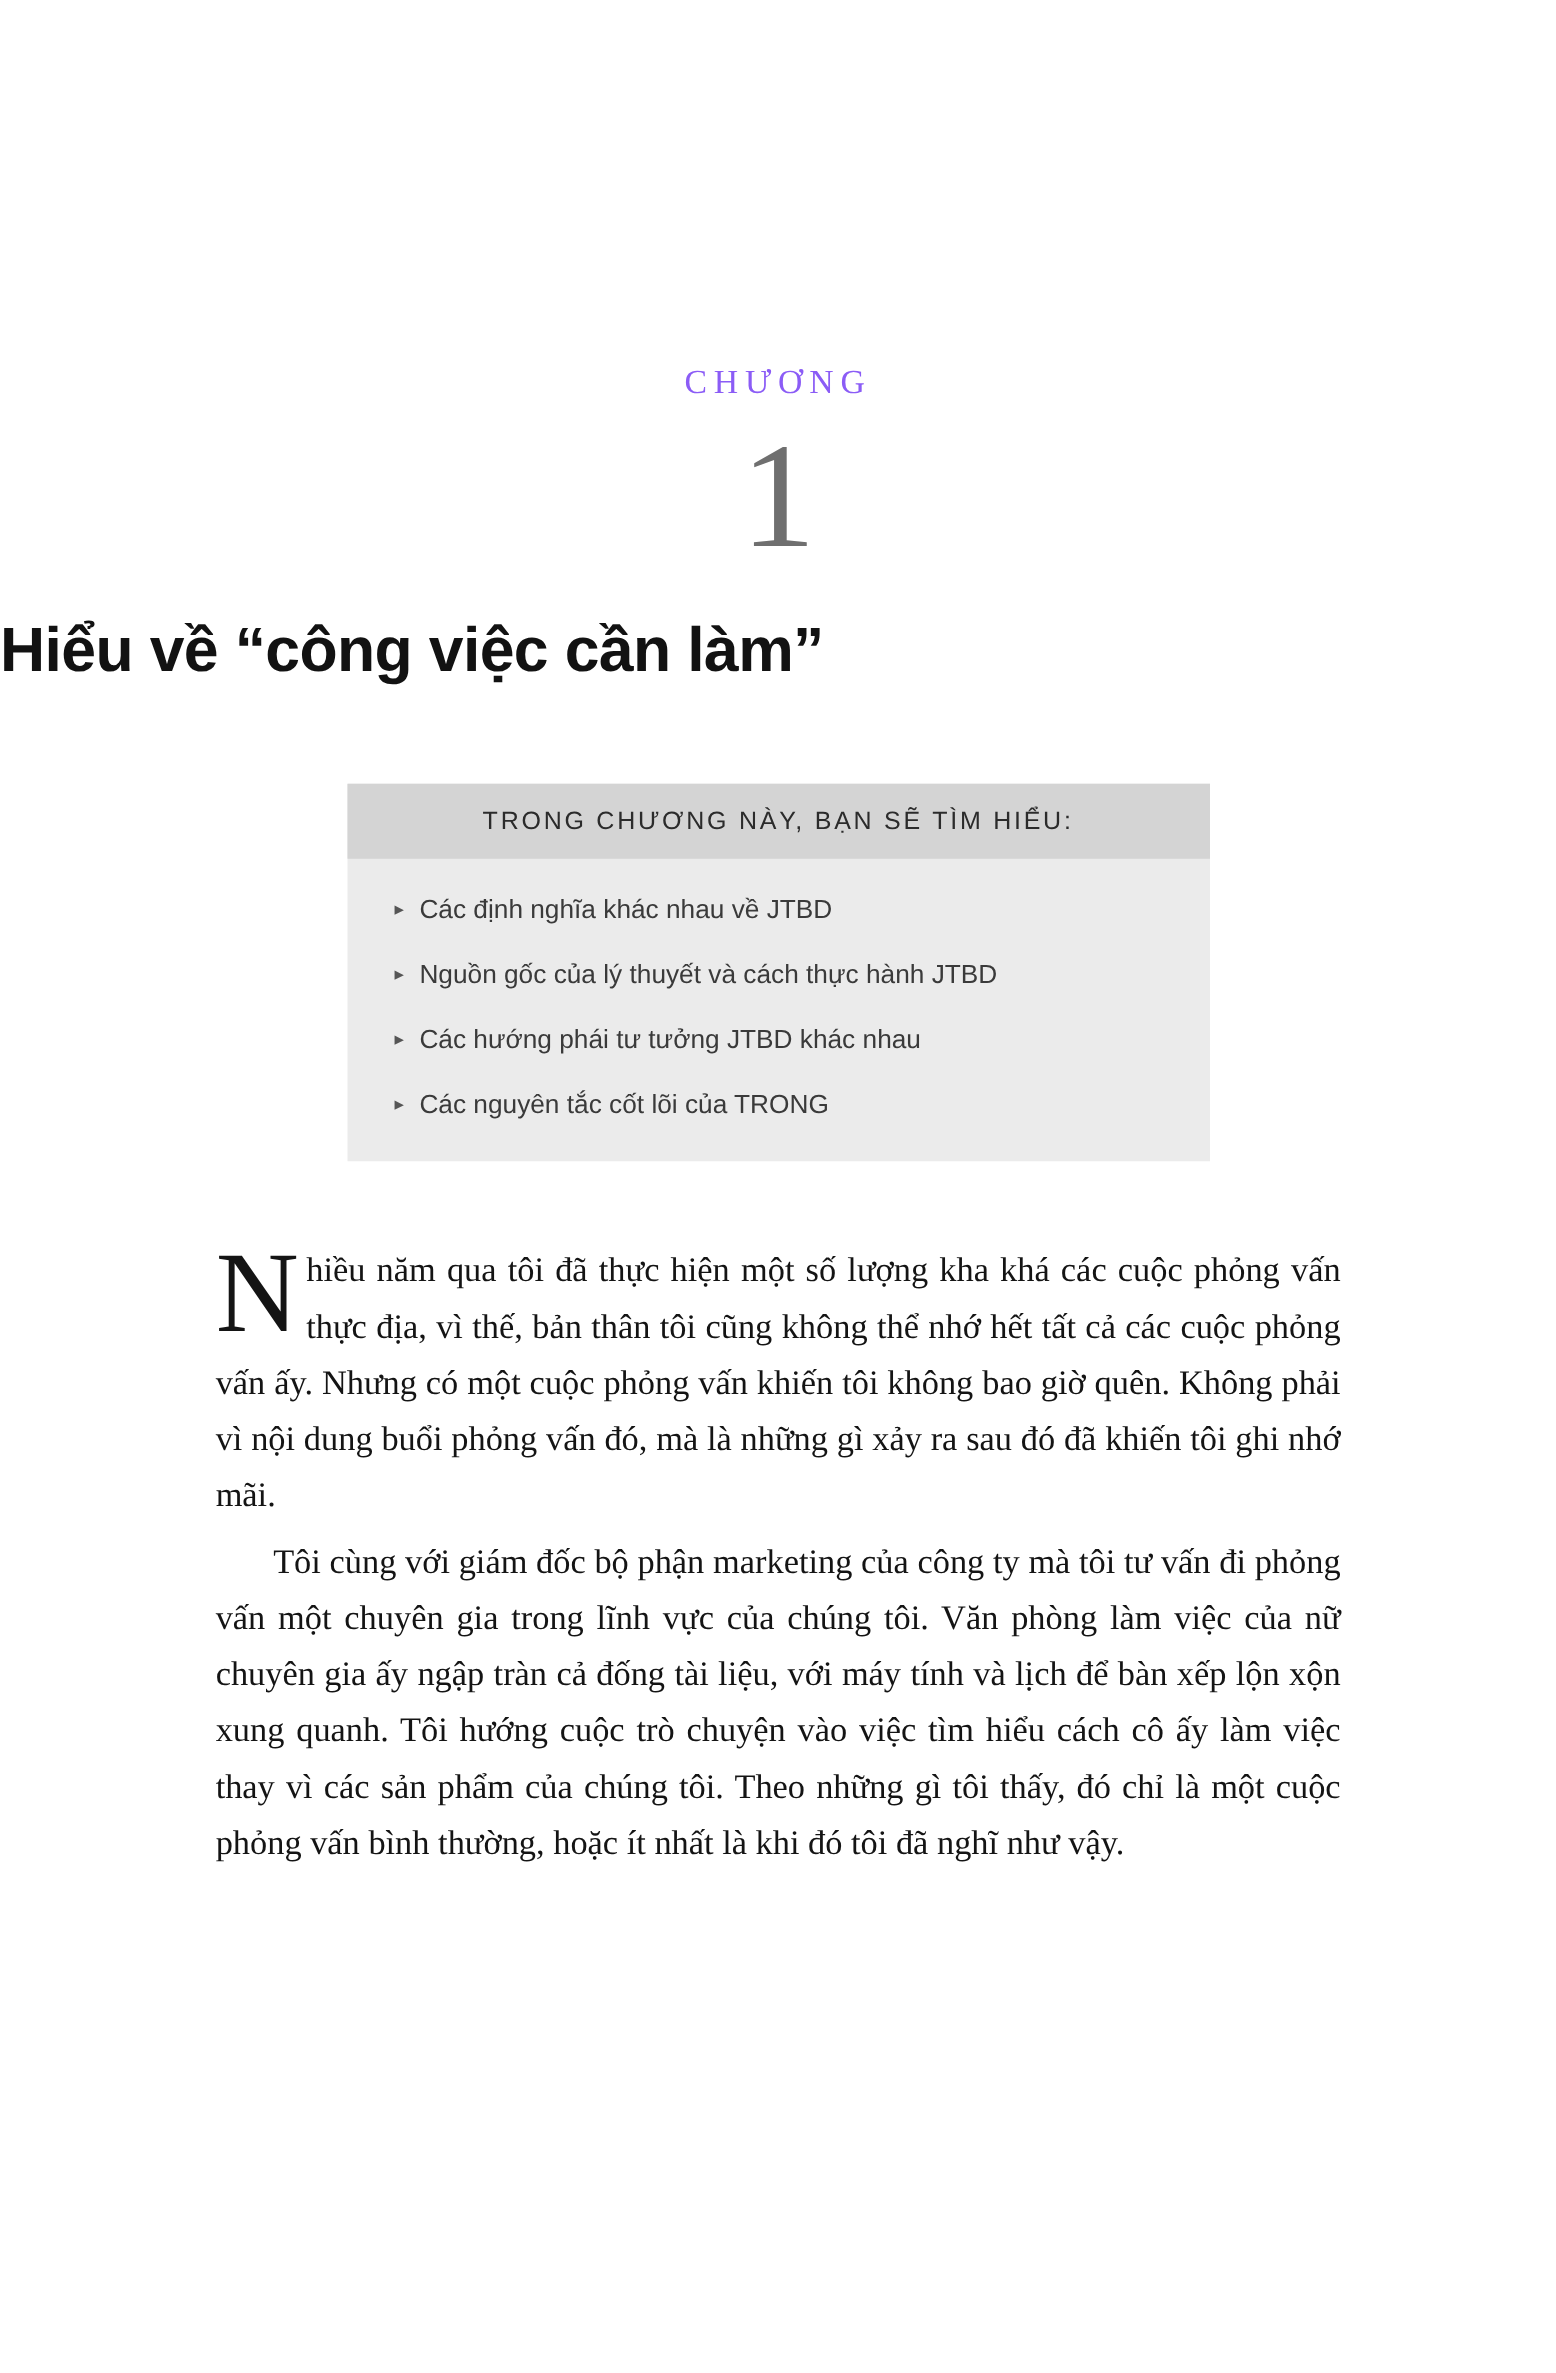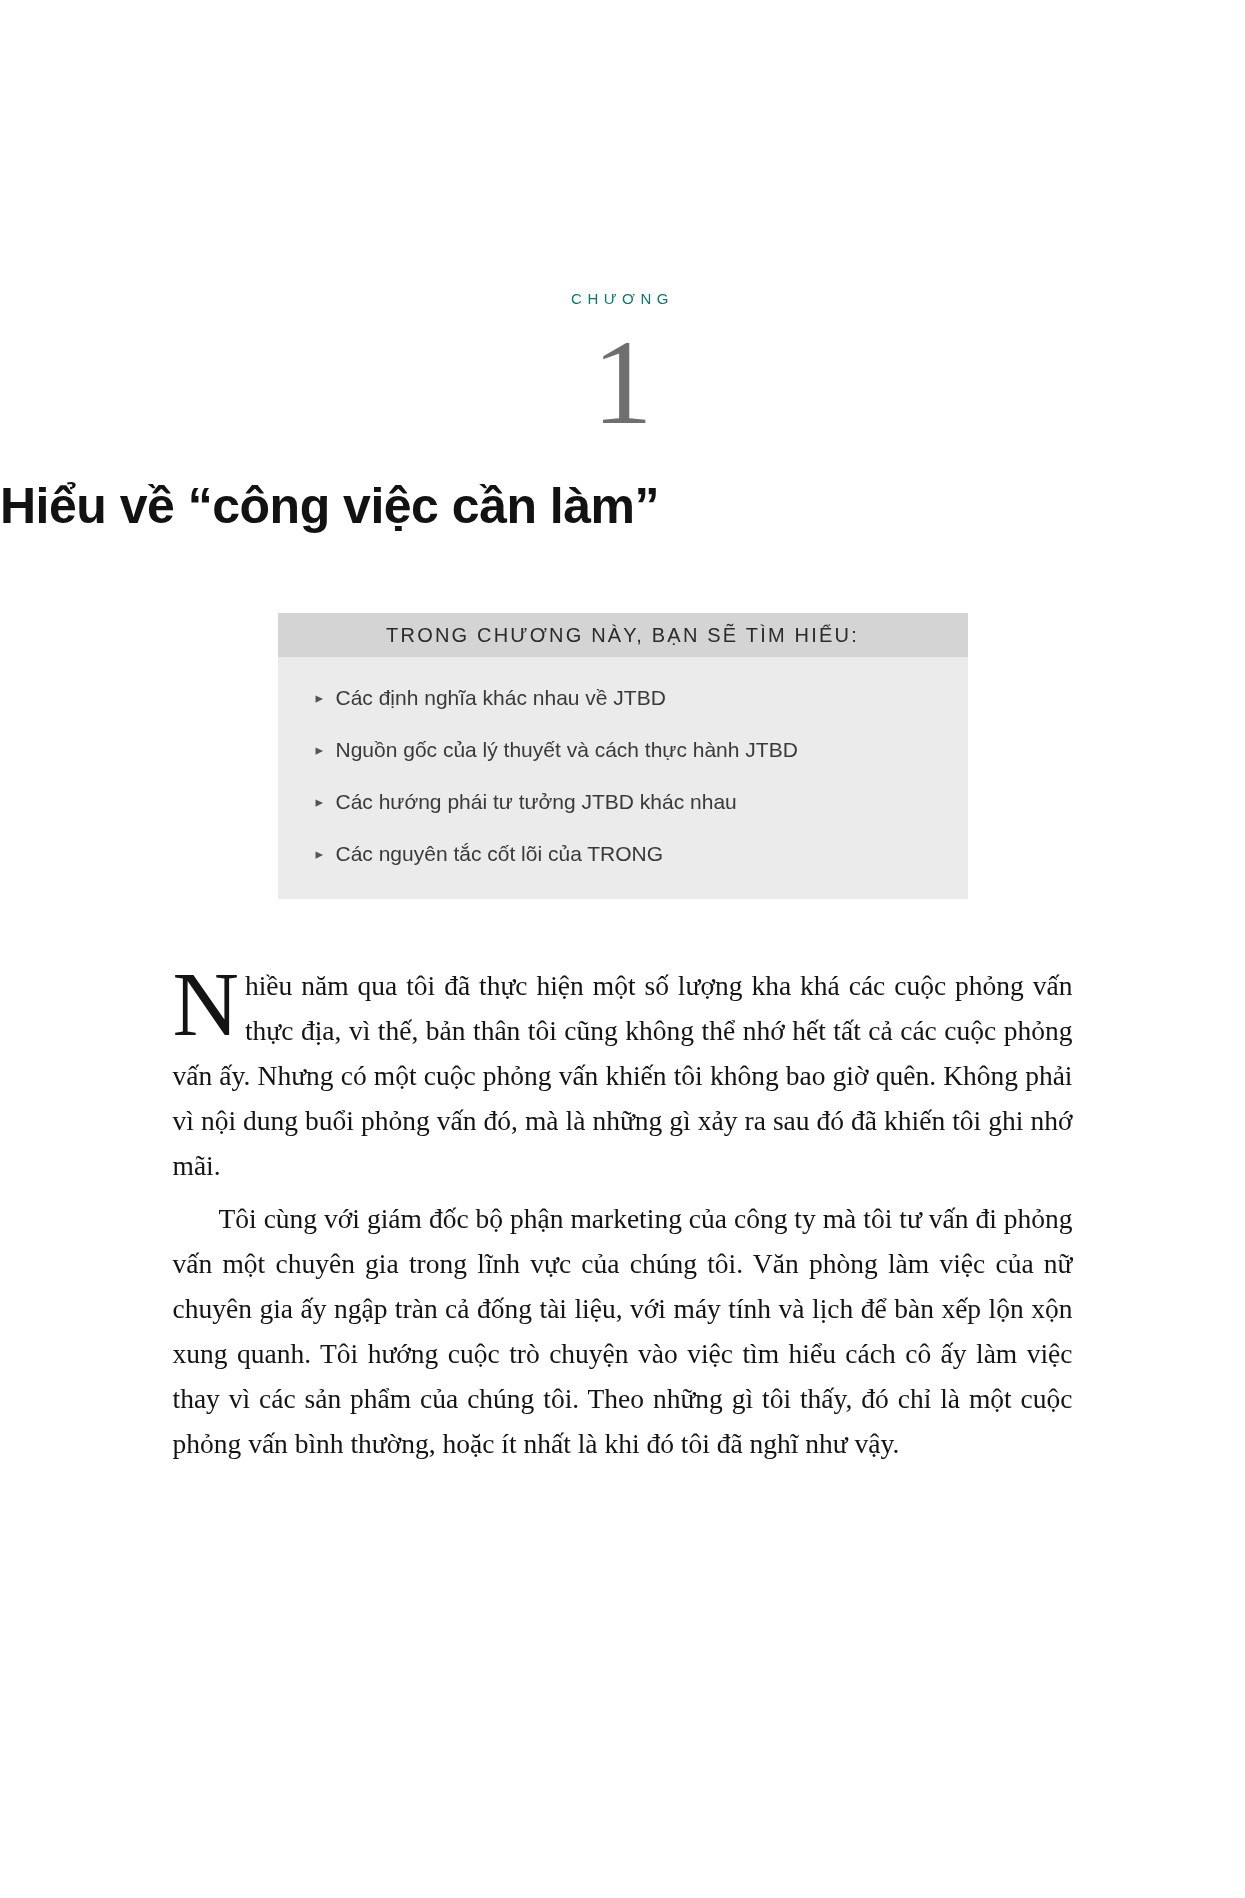--- a/index.html
+++ b/index.html
@@ -19,24 +19,24 @@
     position: relative;
     width: 1245px;
     height: 1898px;
     background: #ffffff;
   }
 
   
   .chapter-eyebrow {
     margin-top: 290px;
     text-align: center;
-    font-family: Liberation Sans, sans-serif;
-    font-size: 15px;
+    font-family: Liberation Serif, serif;
+    font-size: 27px;
     letter-spacing: 5.5px;
-    color: #0f766e;
+    color: #8b5cf6;
     font-weight: 400;
   }
 
   .chapter-number {
     text-align: center;
     font-family: "Liberation Serif", serif;
     font-size: 120px;
     line-height: 1.0;
     color: #6f6f6f;
     font-weight: 400;
@@ -55,21 +55,21 @@
   }
 
   
   .callout {
     margin: 78px auto 0 auto;
     width: 690px;
     background: #ebebeb;
   }
   .callout-header {
     background: #d4d4d4;
-    height: 44px;
+    height: 60px;
     display: flex;
     align-items: center;
     justify-content: center;
   }
   .callout-header-text {
     font-family: "Liberation Sans", sans-serif;
     font-size: 20px;
     letter-spacing: 2.2px;
     color: #2b2b2b;
     font-weight: 400;

